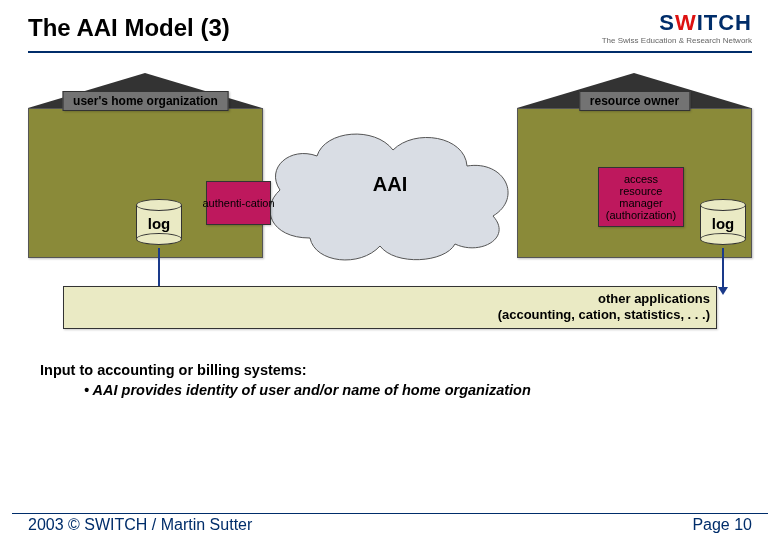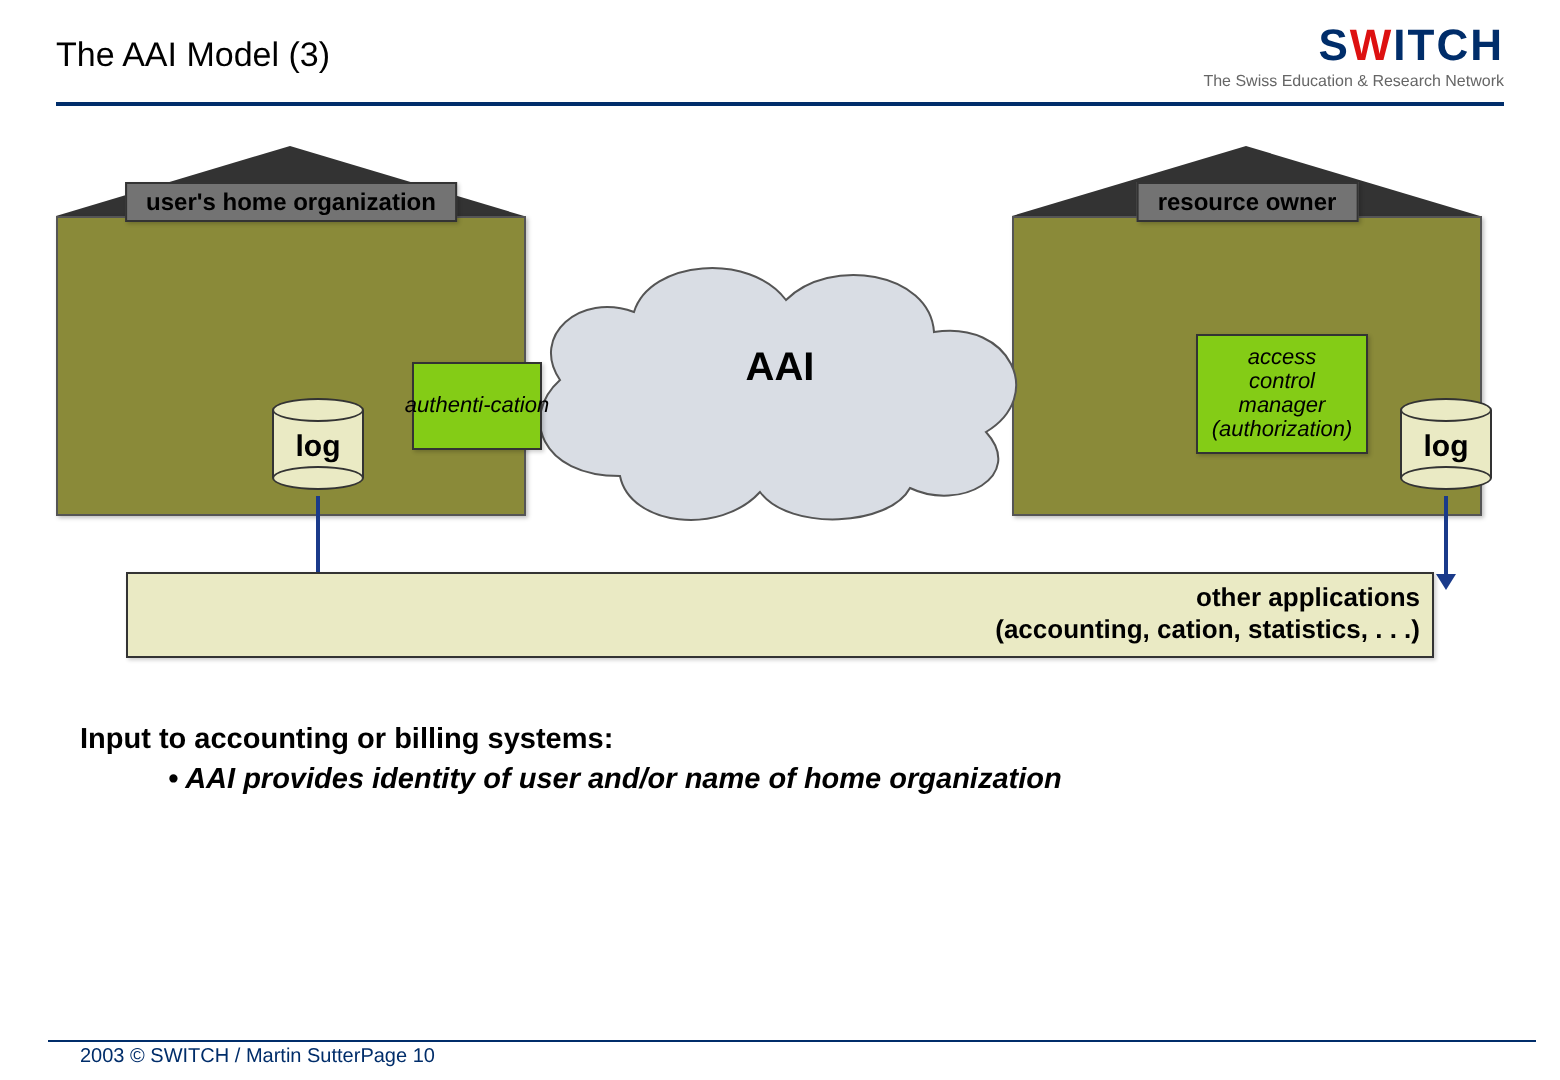--- a/index.html
+++ b/index.html
@@ -10,22 +10,22 @@
     position: relative;
     overflow: hidden;
   }
   .header {
     display: flex;
     justify-content: space-between;
     align-items: center;
     padding: 10px 28px 0 28px;
   }
   .title {
-    font-size: 17px;
-    font-weight: normal;
+    font-size: 24px;
+    font-weight: bold;
     color: #000;
   }
   .logo {
     text-align: right;
   }
   .logo-main {
     font-size: 22px;
     font-weight: bold;
     color: #002d6a;
     letter-spacing: 1px;
@@ -52,21 +52,21 @@
     margin: 20px 28px 0 28px;
     height: 260px;
   }
   .house {
     position: absolute;
     top: 0;
     width: 235px;
     height: 185px;
   }
   .house-left { left: 0; }
-  .house-right { right: 11px; }
+  .house-right { right: 0; }
   .roof {
     width: 0; height: 0;
     border-left: 117px solid transparent;
     border-right: 117px solid transparent;
     border-bottom: 35px solid #333;
     filter: drop-shadow(0 1px 0 rgba(0,0,0,.2));
   }
   .house-body {
     background: #8a8a39;
     border: 1px solid #555;
@@ -99,30 +99,29 @@
   .cloud-label {
     position: absolute;
     top: 55px;
     left: 50%;
     transform: translateX(-50%);
     font-weight: bold;
     font-size: 20px;
   }
   .auth-box, .acm-box {
     position: absolute;
-    background: #84cc16;
+    background: #be185d;
     border: 1px solid #333;
     font-size: 11px;
     text-align: center;
     line-height: 1.1;
     display: flex;
     align-items: center;
     justify-content: center;
     box-shadow: 1px 1px 2px rgba(0,0,0,.2);
-    font-style: italic;
   }
   .auth-box {
     left: 178px; top: 108px;
     width: 65px; height: 44px;
     flex-direction: row;
   }
   .acm-box {
     right: 68px; top: 94px;
     width: 86px; height: 60px;
     flex-direction: column;
@@ -190,25 +189,25 @@
   }
   .body-text {
     margin: 28px 40px 0 40px;
     font-size: 14.5px;
     font-weight: bold;
     line-height: 1.35;
   }
   .body-text .bullet { margin-left: 44px; font-style: italic; }
   .footer {
     position: absolute;
-    left: 12px; right: 0; bottom: 6px;
+    left: 0; right: 0; bottom: 6px;
     padding: 0 16px;
     display: flex;
-    justify-content: flex-start;
-    font-size: 10px;
+    justify-content: space-between;
+    font-size: 16px;
     color: #002d6a;
     border-top: 1px solid #002d6a;
     margin: 0 12px;
     padding-top: 2px;
   }
 </style>
 </head>
 <body>
 
 <div class="header">
@@ -253,21 +252,21 @@
     <div class="cloud-label">AAI</div>
   </div>
 
   <div class="auth-box">
     <span>authenti-</span>
     <span>cation</span>
   </div>
 
   <div class="acm-box">
     <span>access</span>
-    <span>control</span>
+    <span>resource</span>
     <span>manager</span>
     <span>(authorization)</span>
   </div>
 
   <div class="cyl cyl-left">
     <div class="cyl-body"></div>
     <div class="cyl-bot"></div>
     <div class="cyl-top"></div>
     <div class="cyl-label">log</div>
   </div>

